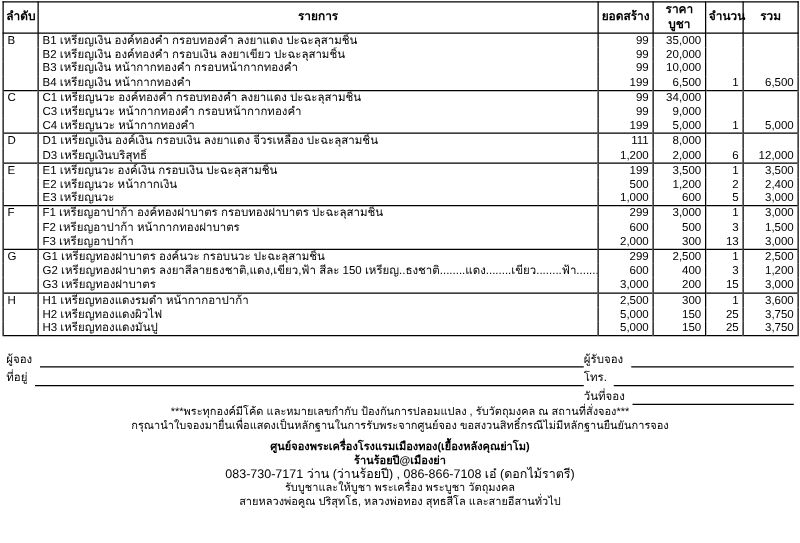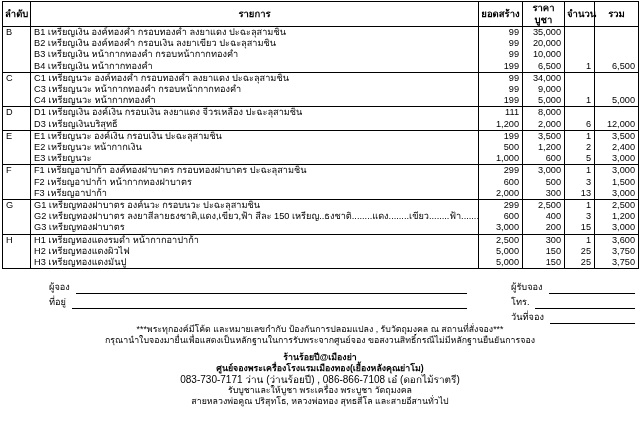--- a/index.html
+++ b/index.html
@@ -54,21 +54,21 @@
   .sign-area{
     margin-top:10px;
     display:flex;
     justify-content:space-between;
     font-size:9.2px;
     padding:0 3px;
   }
   .sign-left{width:462px;}
   .sign-right{width:168px;}
   .sign-row{display:flex;align-items:flex-end;height:15px;}
-  .sign-label{white-space:nowrap;padding-right:6px;margin-left:44px;}
+  .sign-label{white-space:nowrap;padding-right:6px;}
   .sign-line{flex:1;border-bottom:1px solid #000;height:12px;}
   .notes{
     text-align:center;
     font-size:8.8px;
     line-height:11px;
   }
   .footer{
     margin-top:6px;
     text-align:center;
     font-size:8.8px;
@@ -299,20 +299,20 @@
       </div>
     </div>
   </div>
 
   <div class="notes">
     <div>***พระทุกองค์มีโค้ด และหมายเลขกำกับ ป้องกันการปลอมแปลง , รับวัตถุมงคล ณ สถานที่สั่งจอง***</div>
     <div>กรุณานำใบจองมายื่นเพื่อแสดงเป็นหลักฐานในการรับพระจากศูนย์จอง ขอสงวนสิทธิ์กรณีไม่มีหลักฐานยืนยันการจอง</div>
   </div>
 
   <div class="footer">
+    <div class="b">ศูนย์จองพระเครื่องโรงแรมเมืองทอง(เยื้องหลังคุณย่าโม)</div>
     <div class="b">ร้านร้อยปี@เมืองย่า</div>
-    <div class="b">ศูนย์จองพระเครื่องโรงแรมเมืองทอง(เยื้องหลังคุณย่าโม)</div>
     <div class="phone">083-730-7171 ว่าน (ว่านร้อยปี) , 086-866-7108 เอ๋ (ดอกไม้ราตรี)</div>
     <div>รับบูชาและให้บูชา พระเครื่อง พระบูชา วัตถุมงคล</div>
     <div>สายหลวงพ่อคูณ ปริสุทโธ, หลวงพ่อทอง สุทธสีโล และสายอีสานทั่วไป</div>
 
   </div>
 </div>
 
 </body></html>

